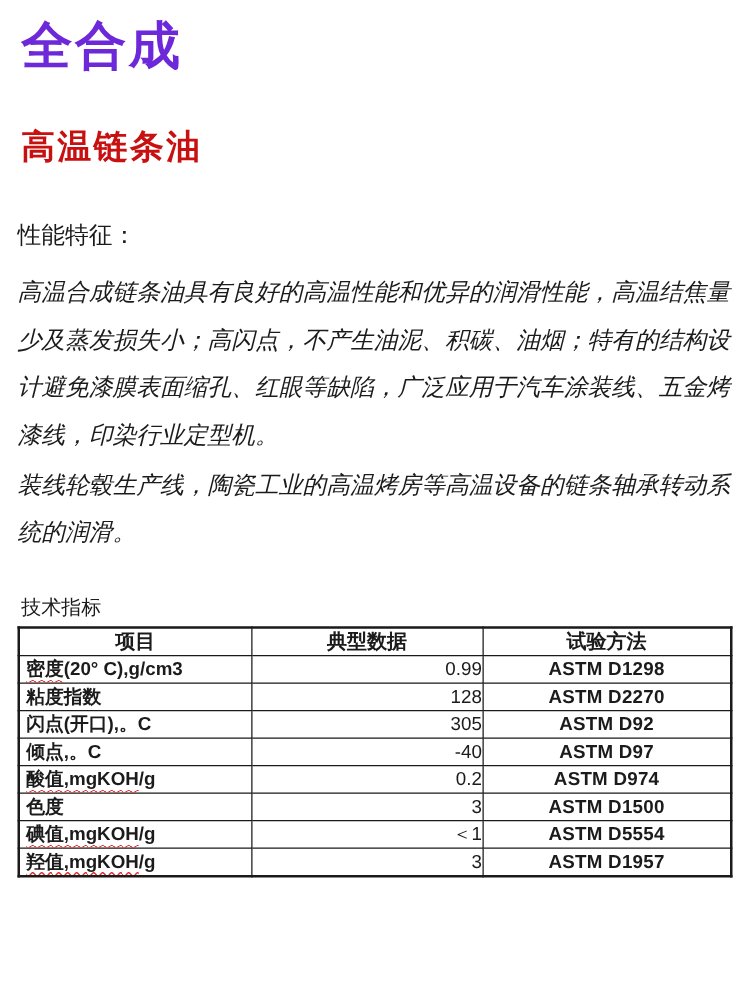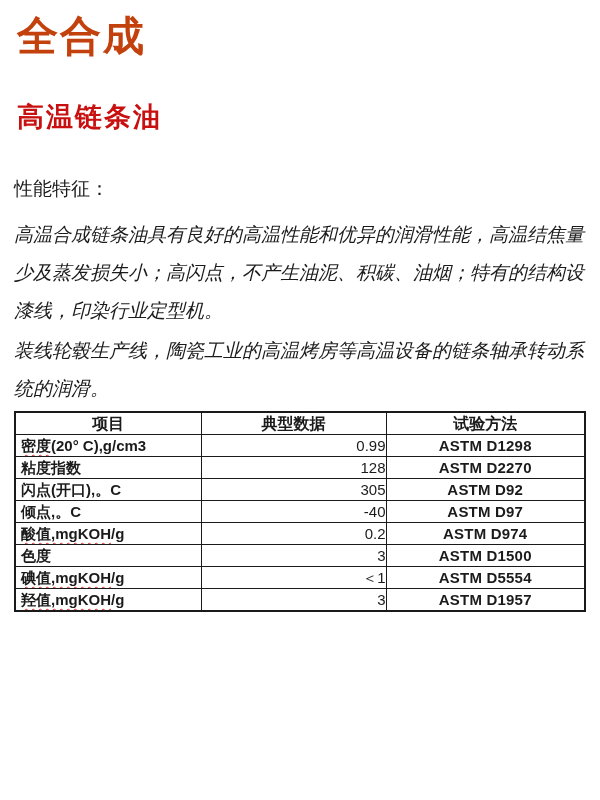--- a/index.html
+++ b/index.html
@@ -4,21 +4,21 @@
 <style>
   html,body { margin:0; padding:0; }
   body {
     width:600px; height:800px; background:#ffffff;
     font-family:"Liberation Sans","DejaVu Sans",sans-serif;
     color:#1b1b1b; overflow:hidden;
   }
   .page { padding:8px 14px 0 14px; box-sizing:border-box; width:600px; }
   .title-black {
     font-size:41px; font-weight:800; line-height:48px;
-    margin:4px 0 0 3px; color:#c2410c; letter-spacing:2px;
+    margin:4px 0 0 3px; color:#6d28d9; letter-spacing:2px;
   }
   .title-red {
     font-size:27px; font-weight:800; line-height:50px;
     margin:32px 0 0 3px; color:var(--accent-red,#C81010); letter-spacing:2px;
   }
   .sec-label { margin-top:32px; font-size:19px; line-height:30px; }
   .para { margin-top:12px;font-style:italic; }
   .para.app { margin-top:2px; }
   .pline { height:38px; line-height:38px; font-size:19px; white-space:nowrap; }
   .tbl-caption { margin-top:30px; font-size:16px; line-height:22px; margin-left:3px; }
@@ -51,28 +51,30 @@
 <div class="page">
 
   <div class="title-black">全合成</div>
   <div class="title-red">高温链条油</div>
 
   <div class="sec-label">性能特征：</div>
 
   <div class="para">
     <div class="pline">高温合成链条油具有良好的高温性能和优异的润滑性能，高温结焦量</div>
     <div class="pline">少及蒸发损失小；高闪点，不产生油泥、积碳、油烟；特有的结构设</div>
+    <div class="pline">计避免漆膜表面缩孔、红眼等缺陷，广泛应用于汽车涂装线、五金烤</div>
     <div class="pline">漆线，印染行业定型机。</div>
   </div>
 
   <div class="para app">
     <div class="pline">装线轮毂生产线，陶瓷工业的高温烤房等高温设备的链条轴承转动系</div>
     <div class="pline">统的润滑。</div>
   </div>
 
+  <div class="tbl-caption">技术指标</div>
 
   <table class="specs">
     <colgroup>
         <col class="c1">
         <col class="c2">
         <col class="c3">
       </colgroup>
     <thead>
       <tr>
         <th>项目</th>

